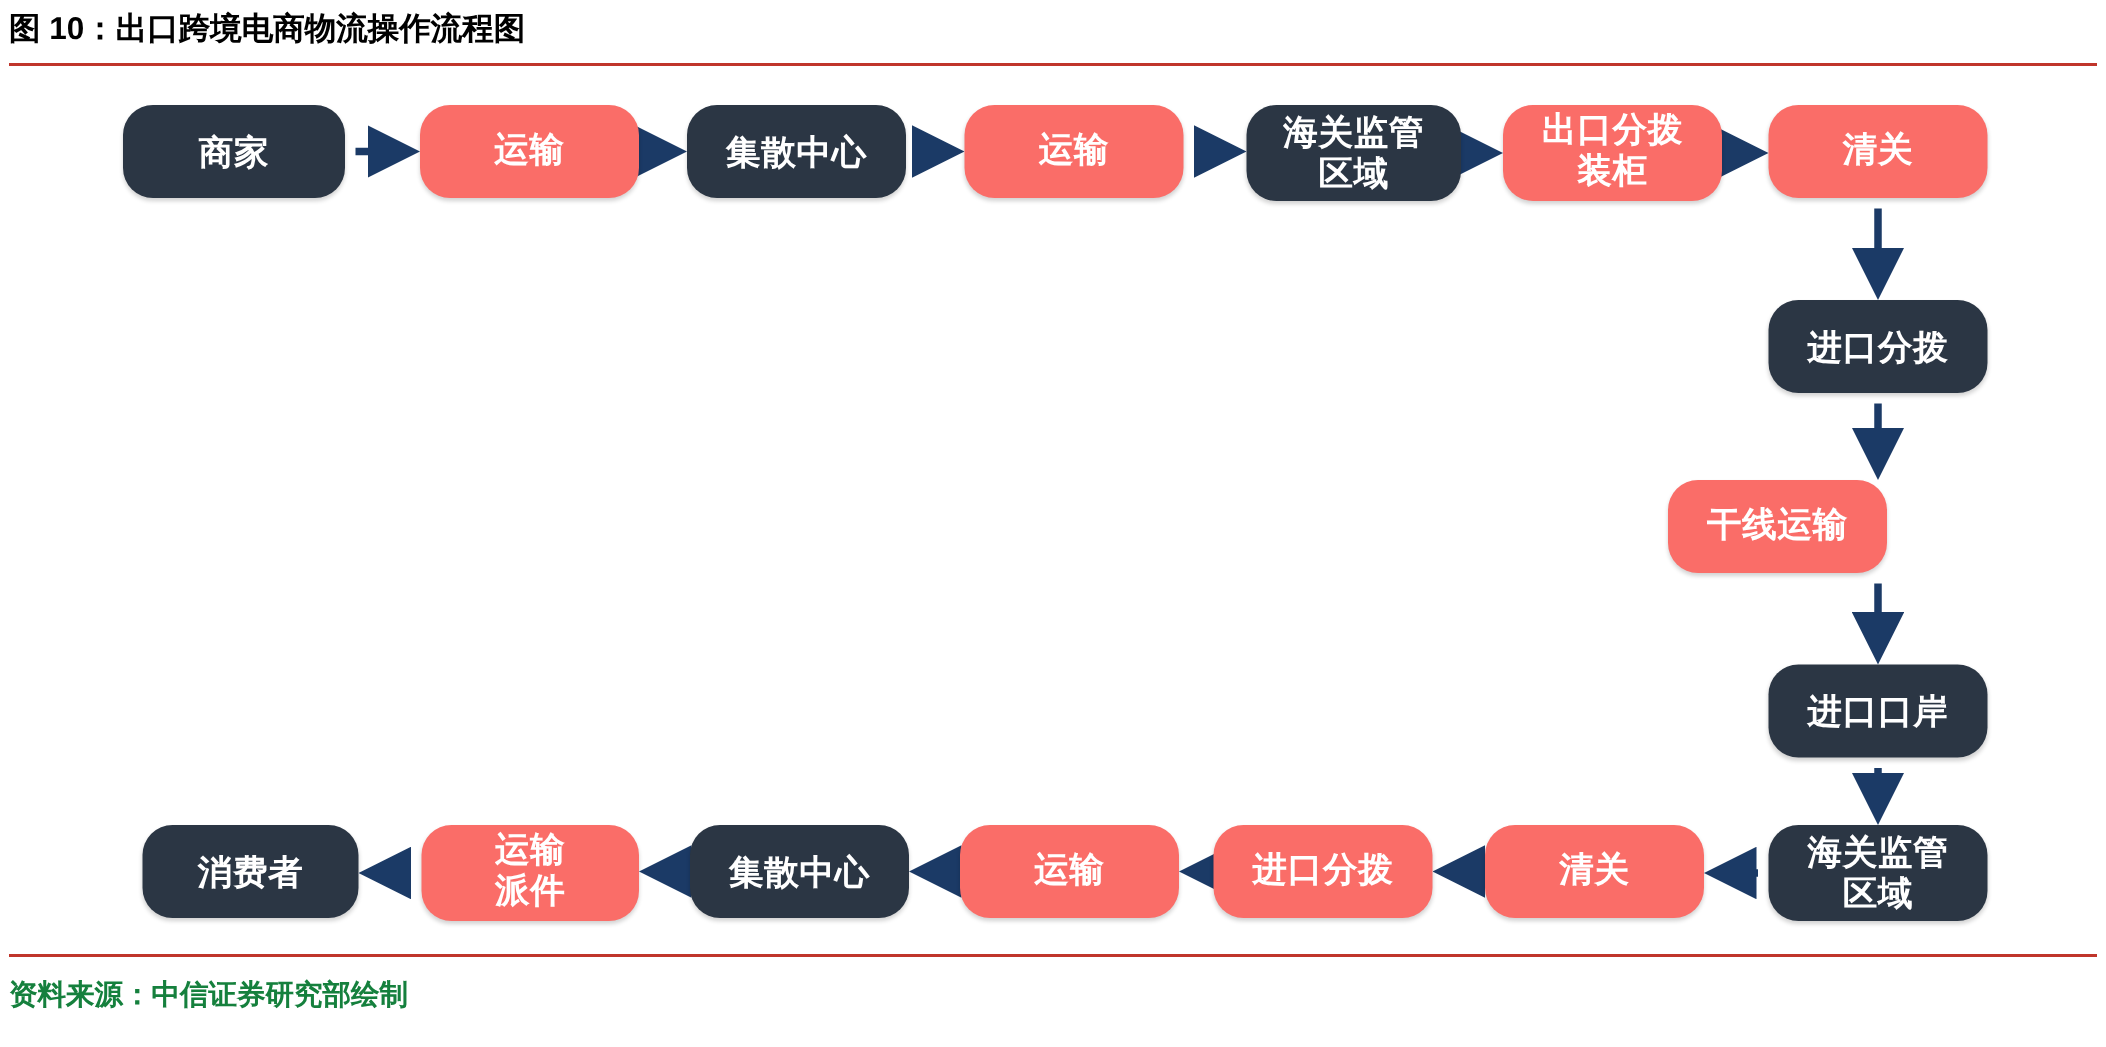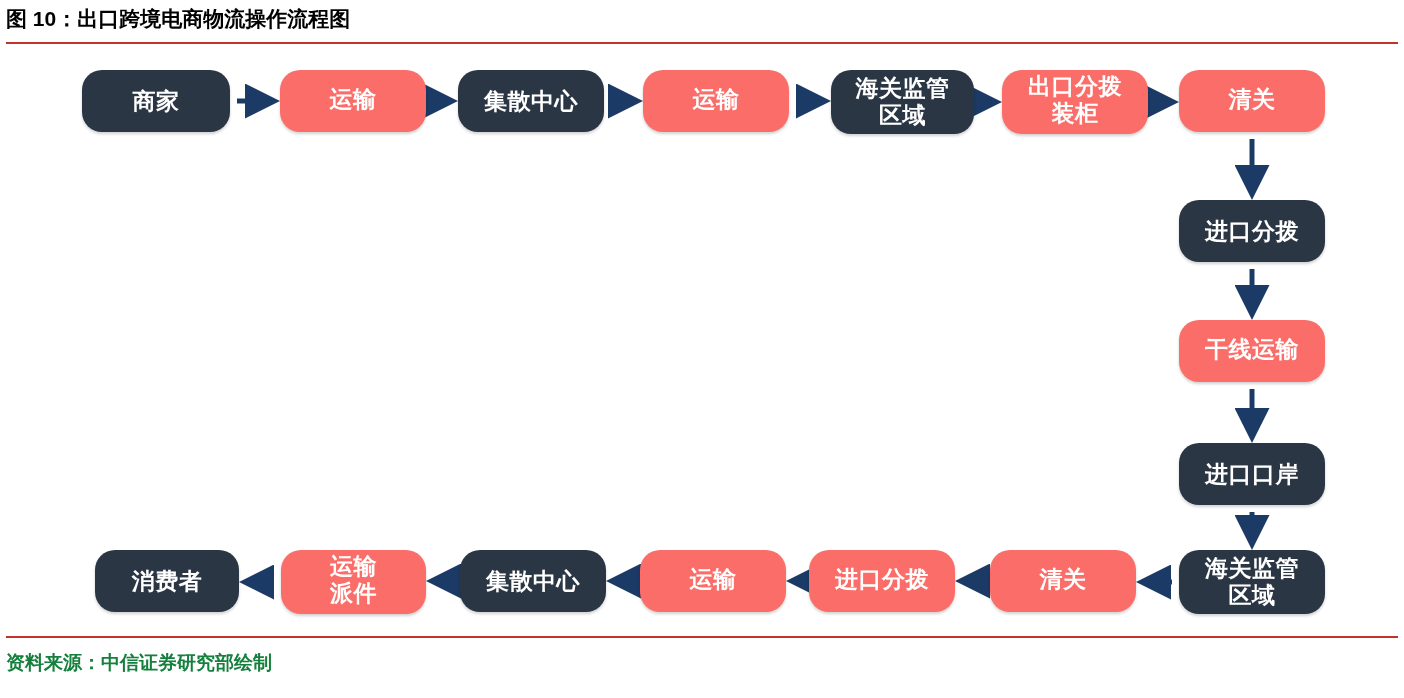--- a/index.html
+++ b/index.html
@@ -129,21 +129,21 @@
         <div class="node dark" style="left: 82px; top: 25px; width: 148px; height: 62px;">商家</div>
         <div class="node red" style="left: 280px; top: 25px; width: 146px; height: 62px;">运输</div>
         <div class="node dark" style="left: 458px; top: 25px; width: 146px; height: 62px;">集散中心</div>
         <div class="node red" style="left: 643px; top: 25px; width: 146px; height: 62px;">运输</div>
         <div class="node dark" style="left: 831px; top: 25px; width: 143px; height: 64px;">海关监管
 区域</div>
         <div class="node red" style="left: 1002px; top: 25px; width: 146px; height: 64px;">出口分拨
 装柜</div>
         <div class="node red" style="left: 1179px; top: 25px; width: 146px; height: 62px;">清关</div>
         <div class="node dark" style="left: 1179px; top: 155px; width: 146px; height: 62px;">进口分拨</div>
-        <div class="node red" style="left: 1179px; top: 275px; width: 146px; height: 62px;">干线运输</div>
+        <div class="node red" style="left: 1112px; top: 275px; width: 146px; height: 62px;">干线运输</div>
         <div class="node dark" style="left: 1179px; top: 398px; width: 146px; height: 62px;">进口口岸</div>
         <div class="node dark" style="left: 1179px; top: 505px; width: 146px; height: 64px;">海关监管
 区域</div>
         <div class="node red" style="left: 990px; top: 505px; width: 146px; height: 62px;">清关</div>
         <div class="node red" style="left: 809px; top: 505px; width: 146px; height: 62px;">进口分拨</div>
         <div class="node red" style="left: 640px; top: 505px; width: 146px; height: 62px;">运输</div>
         <div class="node dark" style="left: 460px; top: 505px; width: 146px; height: 62px;">集散中心</div>
         <div class="node red" style="left: 281px; top: 505px; width: 145px; height: 64px;">运输
 派件</div>
         <div class="node dark" style="left: 95px; top: 505px; width: 144px; height: 62px;">消费者</div>

